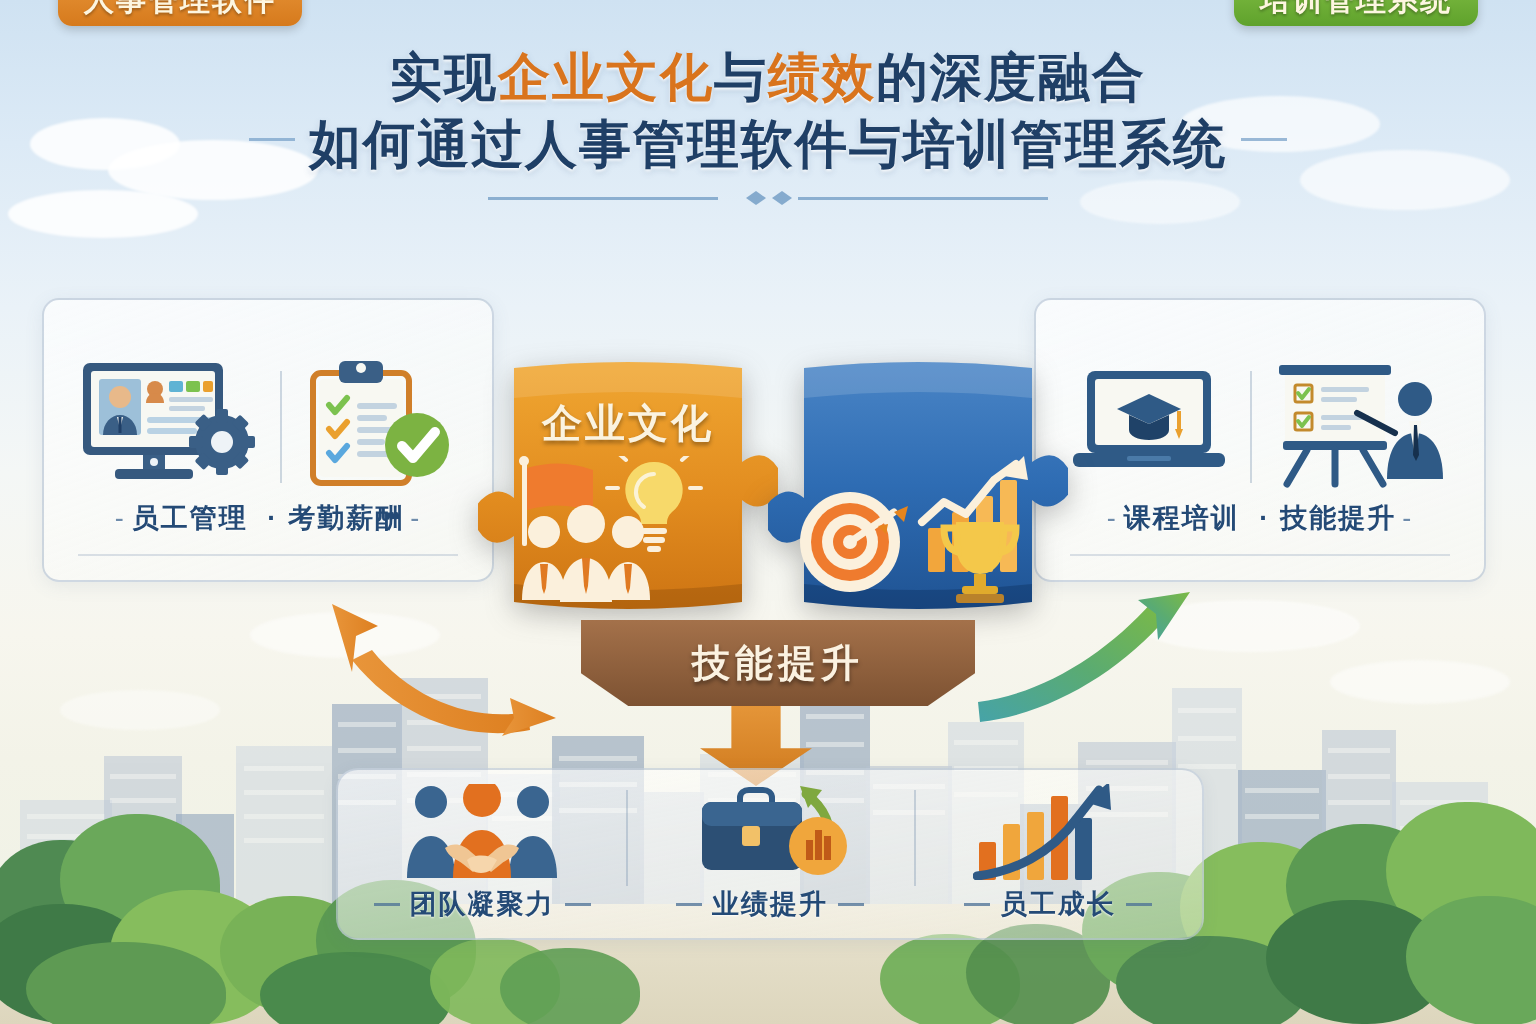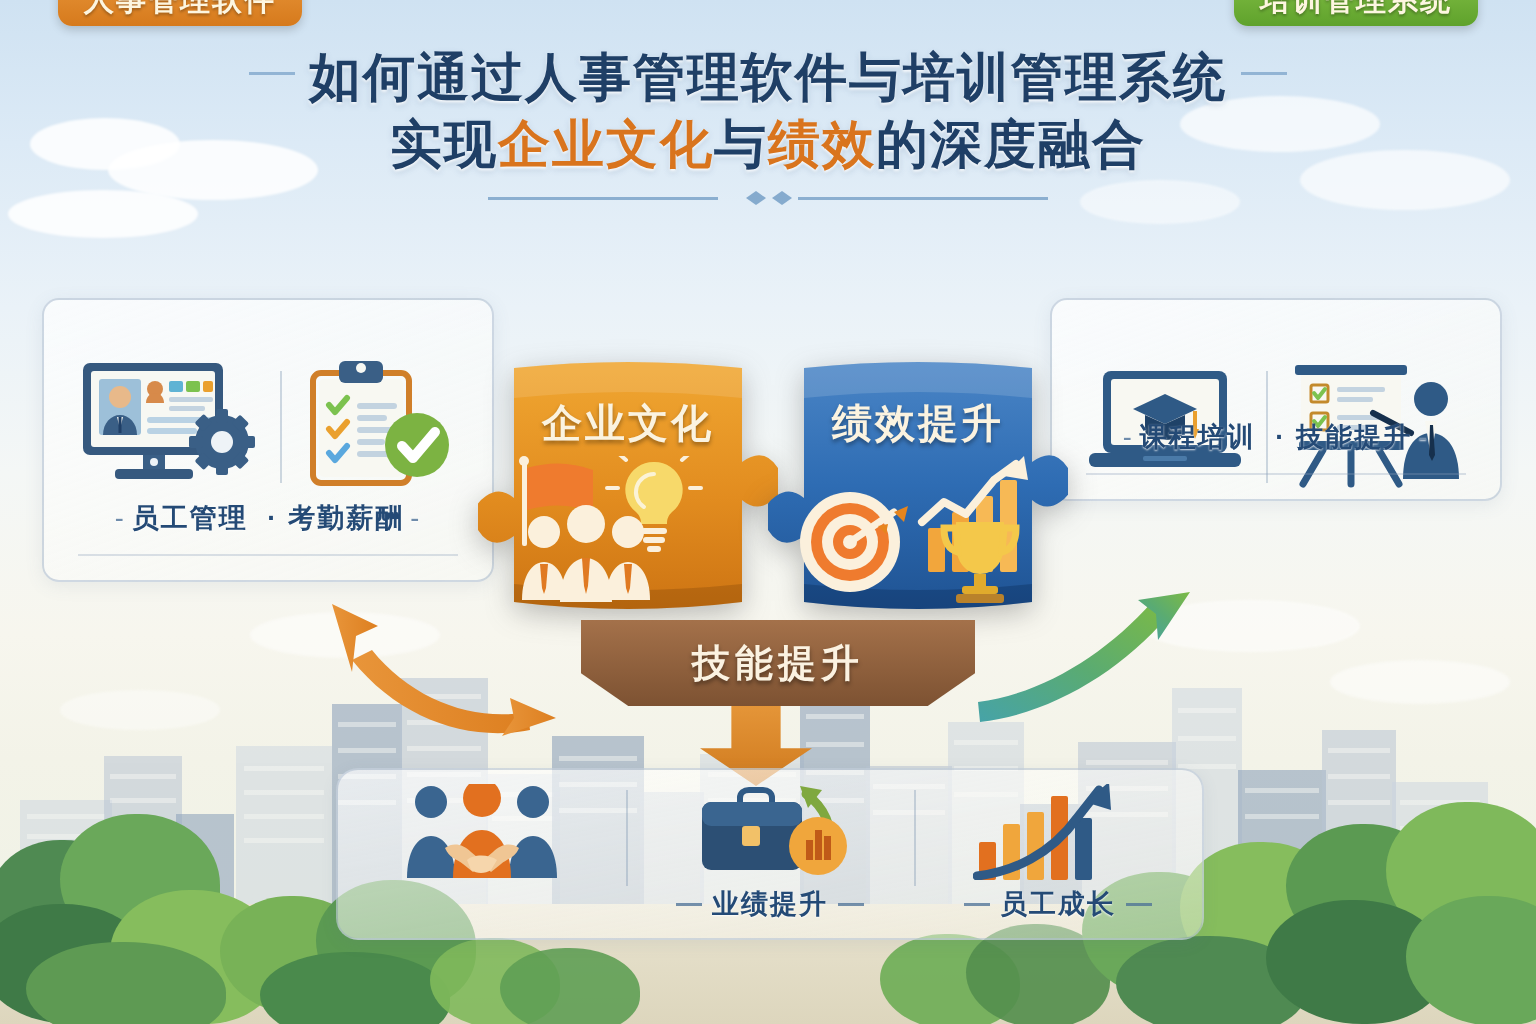--- a/index.html
+++ b/index.html
@@ -38,21 +38,21 @@
   .divider .bar.lf { left:0; width:230px; }
   .divider .bar.rt { right:0; width:250px; }
   .divider .dia { position:absolute; top:0; width:20px; height:14px; background:#7ba3c9;
                   clip-path:polygon(50% 0,100% 50%,50% 100%,0 50%); opacity:.9; }
 
   
   .panel { position:absolute; background:linear-gradient(160deg,rgba(255,255,255,.72),rgba(248,249,245,.5));
            border:2px solid rgba(150,170,195,.45); border-radius:17px; z-index:3;
            box-shadow:0 4px 18px rgba(90,110,140,.10); }
   #panel-left  { left:42px;  top:298px; width:452px; height:284px; }
-  #panel-right { right:34px; top:298px; width:452px; height:203px; }
+  #panel-right { right:50px; top:298px; width:452px; height:284px; }
 
   .badge { position:absolute; top:-26px; height:52px; border-radius:14px; z-index:5;
            display:flex; align-items:center; justify-content:center; padding:0 26px;
            font-size:30px; font-weight:bold; color:#fdf6e0; letter-spacing:2px;
            text-shadow:0 2px 3px rgba(0,0,0,.3); box-shadow:0 4px 10px rgba(0,0,0,.18); }
   #badge-hr  { left:58px;  background:linear-gradient(180deg,#e8953a,#d67a1c); }
   #badge-tr  { right:58px; background:linear-gradient(180deg,#83bf46,#5fa22c); }
 
   .icon-row { position:absolute; top:52px; left:22px; right:22px; height:150px;
               display:flex; align-items:center; justify-content:space-around; }
@@ -237,24 +237,24 @@
   <div class="tree" style="right:-30px;bottom:0;width:300px;height:240px;">
     <div class="blob" style="left:20px;top:40px;width:160px;height:132px;background:#5b9a52;"></div>
     <div class="blob" style="left:120px;top:18px;width:170px;height:146px;background:#7fb95b;"></div>
     <div class="blob" style="left:0px;top:116px;width:180px;height:124px;background:#3f7a47;"></div>
     <div class="blob" style="left:140px;top:112px;width:170px;height:130px;background:#69a85a;"></div>
   </div>
 </div>
 
 <div id="title-block">
   <div class="t-line">
+    <span>实现</span><span class="hl">企业文化</span><span>与</span><span class="hl">绩效</span><span>的深度融合</span>
+  </div>
+  <div class="t-line">
     <span class="t-rule"></span><span>如何通过人事管理软件与培训管理系统</span><span class="t-rule"></span>
-  </div>
-  <div class="t-line">
-    <span>实现</span><span class="hl">企业文化</span><span>与</span><span class="hl">绩效</span><span>的深度融合</span>
   </div>
   <div class="divider">
     <div class="bar lf"></div>
     <div class="dia" style="left:258px;"></div>
     <div class="dia" style="left:284px;"></div>
     <div class="bar rt"></div>
   </div>
 </div>
 
 <div class="panel" id="panel-left">
@@ -484,21 +484,20 @@
         L264 104
         q22 -16 36 6 q12 20 -8 34 q-14 10 -28 -2
         L264 244
         Q150 258 36 244
         L36 178
         q-22 16 -36 -6 q-12 -20 8 -34 q14 -10 28 2
         Z"></path>
       <path fill="rgba(255,255,255,.14)" d="M36 10 Q150 -2 264 10 L264 40 Q150 28 36 40 Z"></path>
       <path fill="rgba(0,25,60,.25)" d="M36 226 Q150 238 264 226 L264 244 Q150 258 36 244 Z"></path>
     </svg>
-    <div class="piece-label">绩效提升</div>
     <div class="piece-icons">
       <svg width="300" height="150" viewBox="0 0 300 150">
 
         <g transform="translate(30,34)">
           <circle cx="52" cy="52" r="50" fill="#fbf0dc"></circle>
           <circle cx="52" cy="52" r="39" fill="#ef7b2e"></circle>
           <circle cx="52" cy="52" r="28" fill="#fbf0dc"></circle>
           <circle cx="52" cy="52" r="17" fill="#ef7b2e"></circle>
           <circle cx="52" cy="52" r="7" fill="#fbf0dc"></circle>
           <path d="M52 52l44 -30" stroke="#fbf0dc" stroke-width="7" stroke-linecap="round"></path>
@@ -543,20 +542,25 @@
         <circle cx="44" cy="18" r="16" fill="#3a6590"></circle>
         <path d="M20 94c0-26 10-42 24-42s24 16 24 42z" fill="#3a6590"></path>
         <circle cx="146" cy="18" r="16" fill="#3a6590"></circle>
         <path d="M122 94c0-26 10-42 24-42s24 16 24 42z" fill="#3a6590"></path>
         <circle cx="95" cy="14" r="19" fill="#e2701f"></circle>
         <path d="M66 94c0-30 13-48 29-48s29 18 29 48z" fill="#e2701f"></path>
         <path d="M58 64c8-6 18-4 26 4l12 10-10 10-10-8c-6-5-14-6-18-16z" fill="#f0c694"></path>
         <path d="M132 64c-8-6-18-4-26 4l-12 10 10 10 10-8c6-5 14-6 18-16z" fill="#f0c694"></path>
         <path d="M80 76c6-6 22-6 30 0l-6 10c-6 4-14 4-20 0z" fill="#f6d6ac"></path>
       </svg>
+    </div>
+    <div class="out-label">
+      <span class="ln"></span>
+        <span>团队凝聚力</span>
+        <span class="ln"></span>
     </div>
   </div>
 
   <div class="out-col">
     <div class="out-icon">
       <svg width="180" height="96" viewBox="0 0 180 96">
         <path d="M60 18v-4c0-5 4-8 9-8h14c5 0 9 3 9 8v4" stroke="#2f5a86" stroke-width="6" fill="none"></path>
         <rect x="22" y="18" width="100" height="68" rx="9" fill="#2c4f74"></rect>
         <rect x="22" y="18" width="100" height="24" rx="9" fill="#3a6590"></rect>
         <rect x="62" y="42" width="18" height="20" rx="3" fill="#f2c168"></rect>

